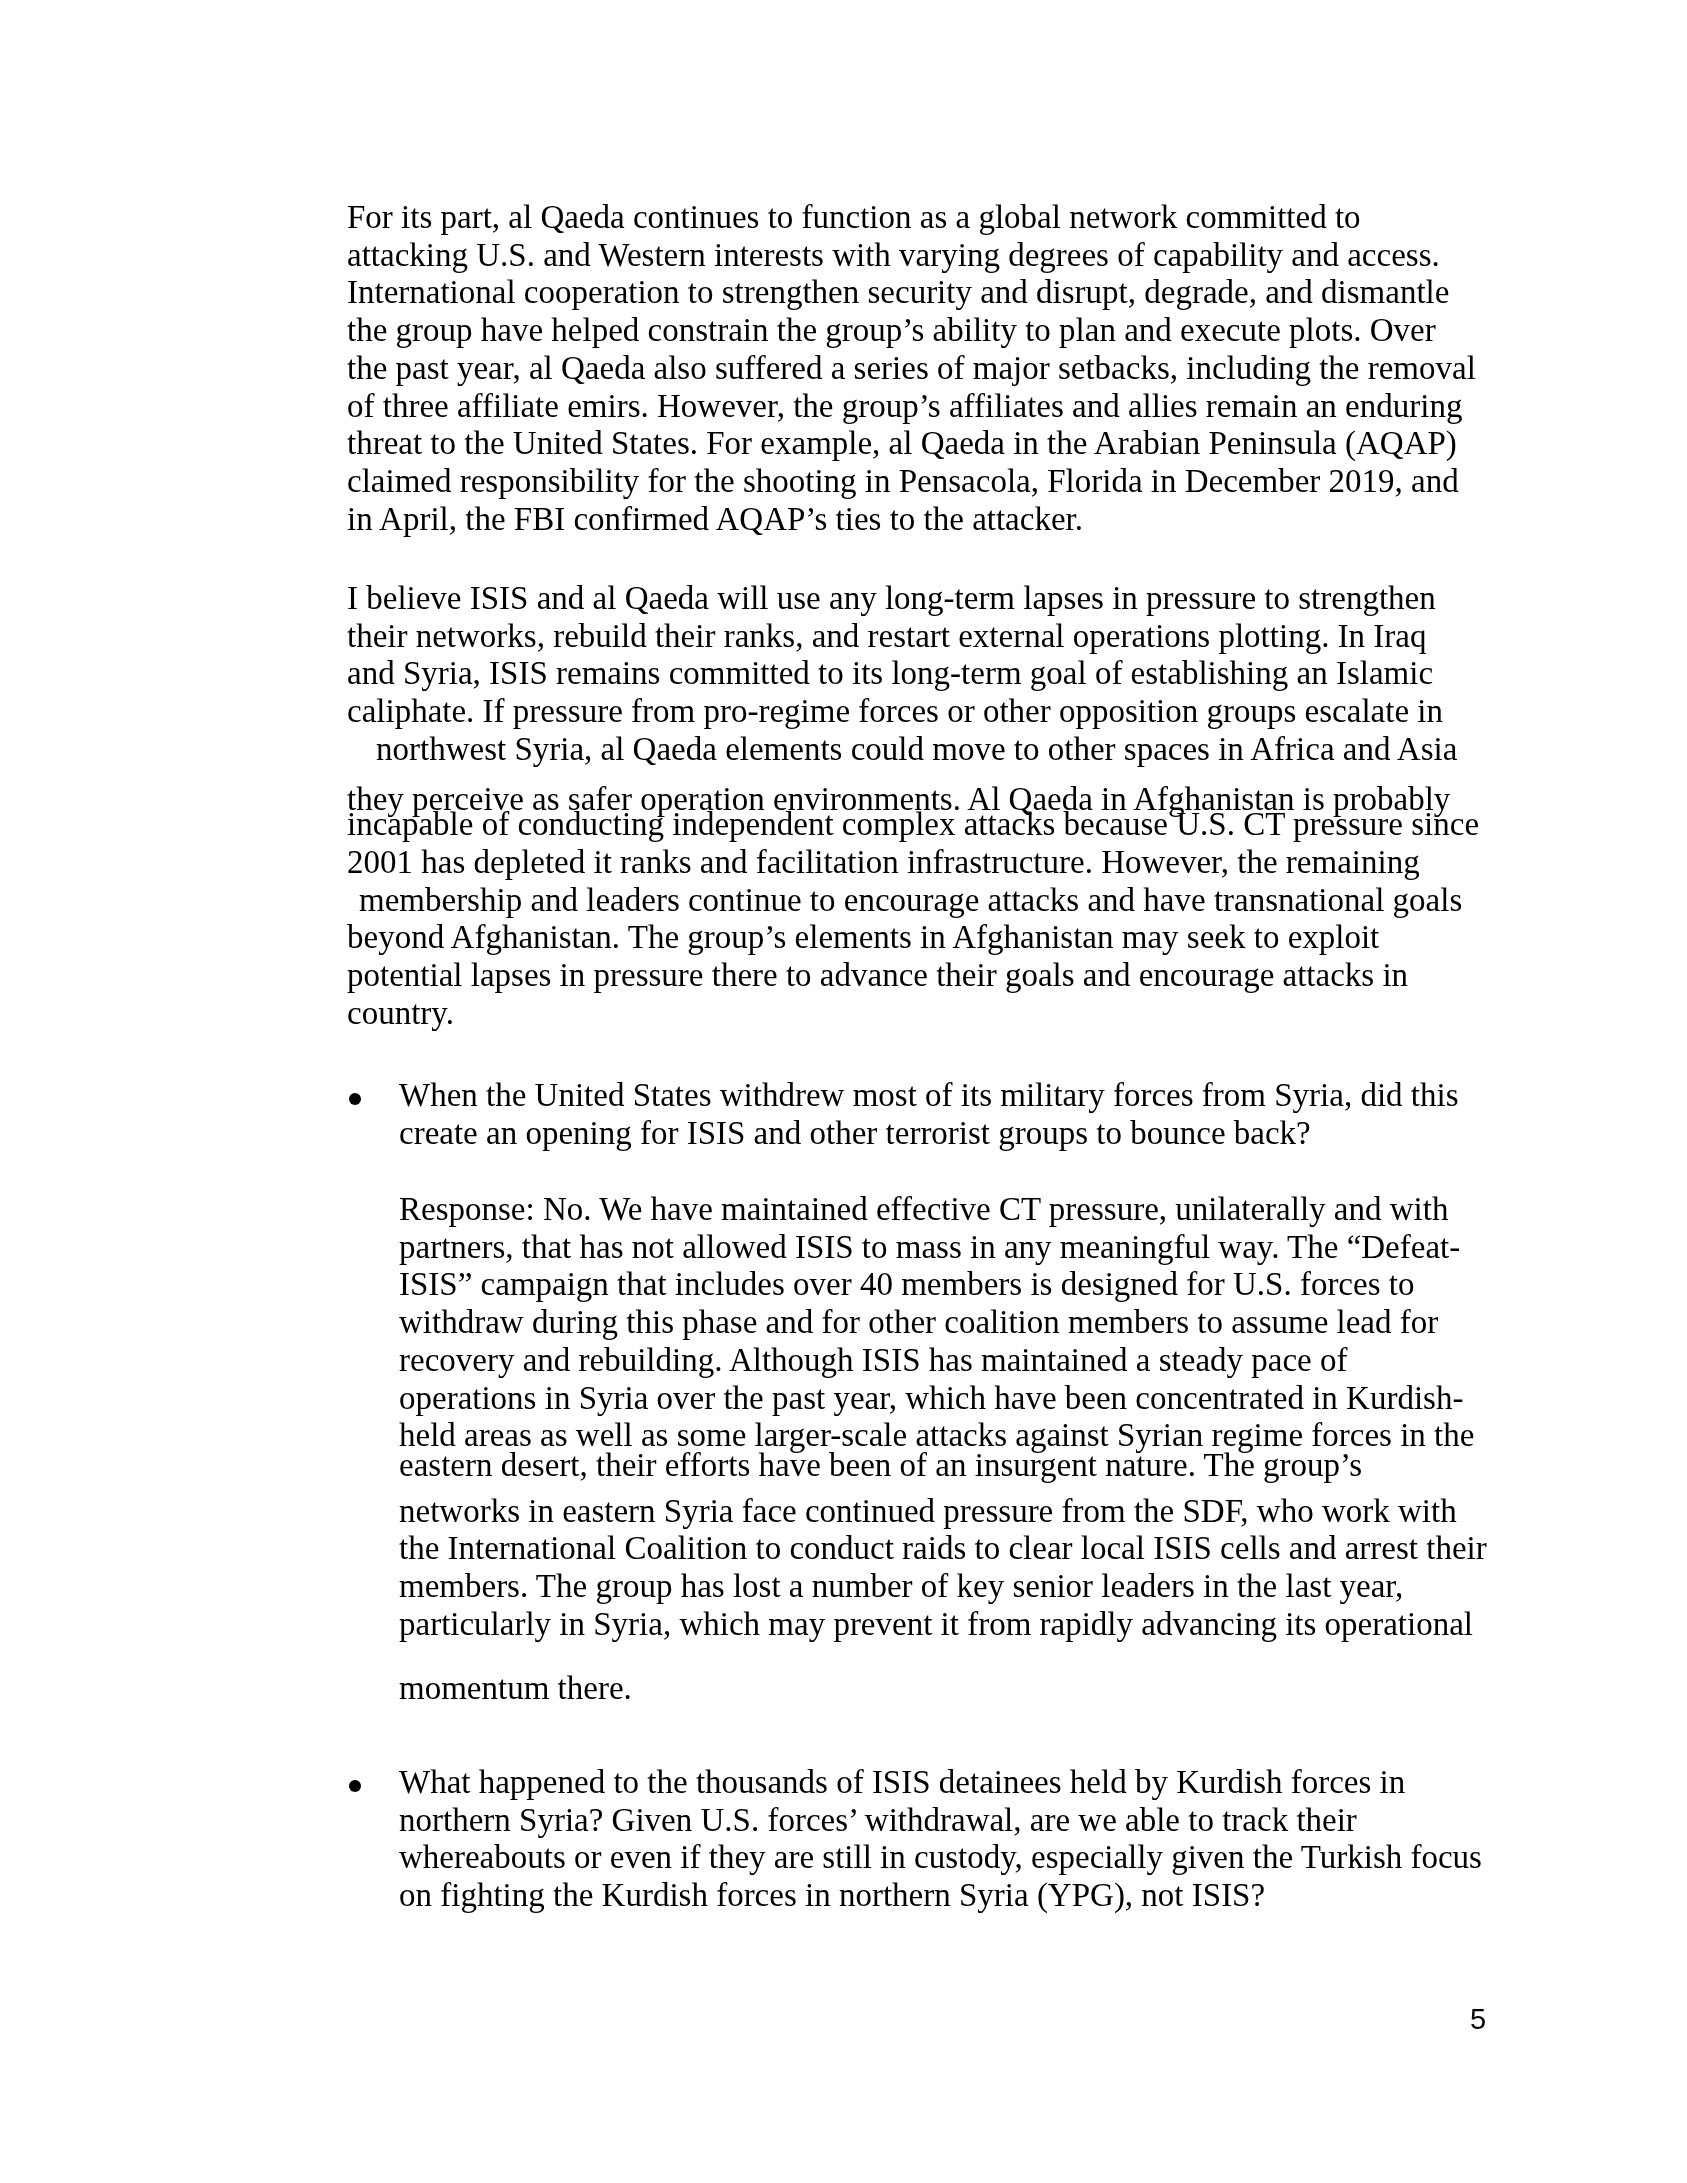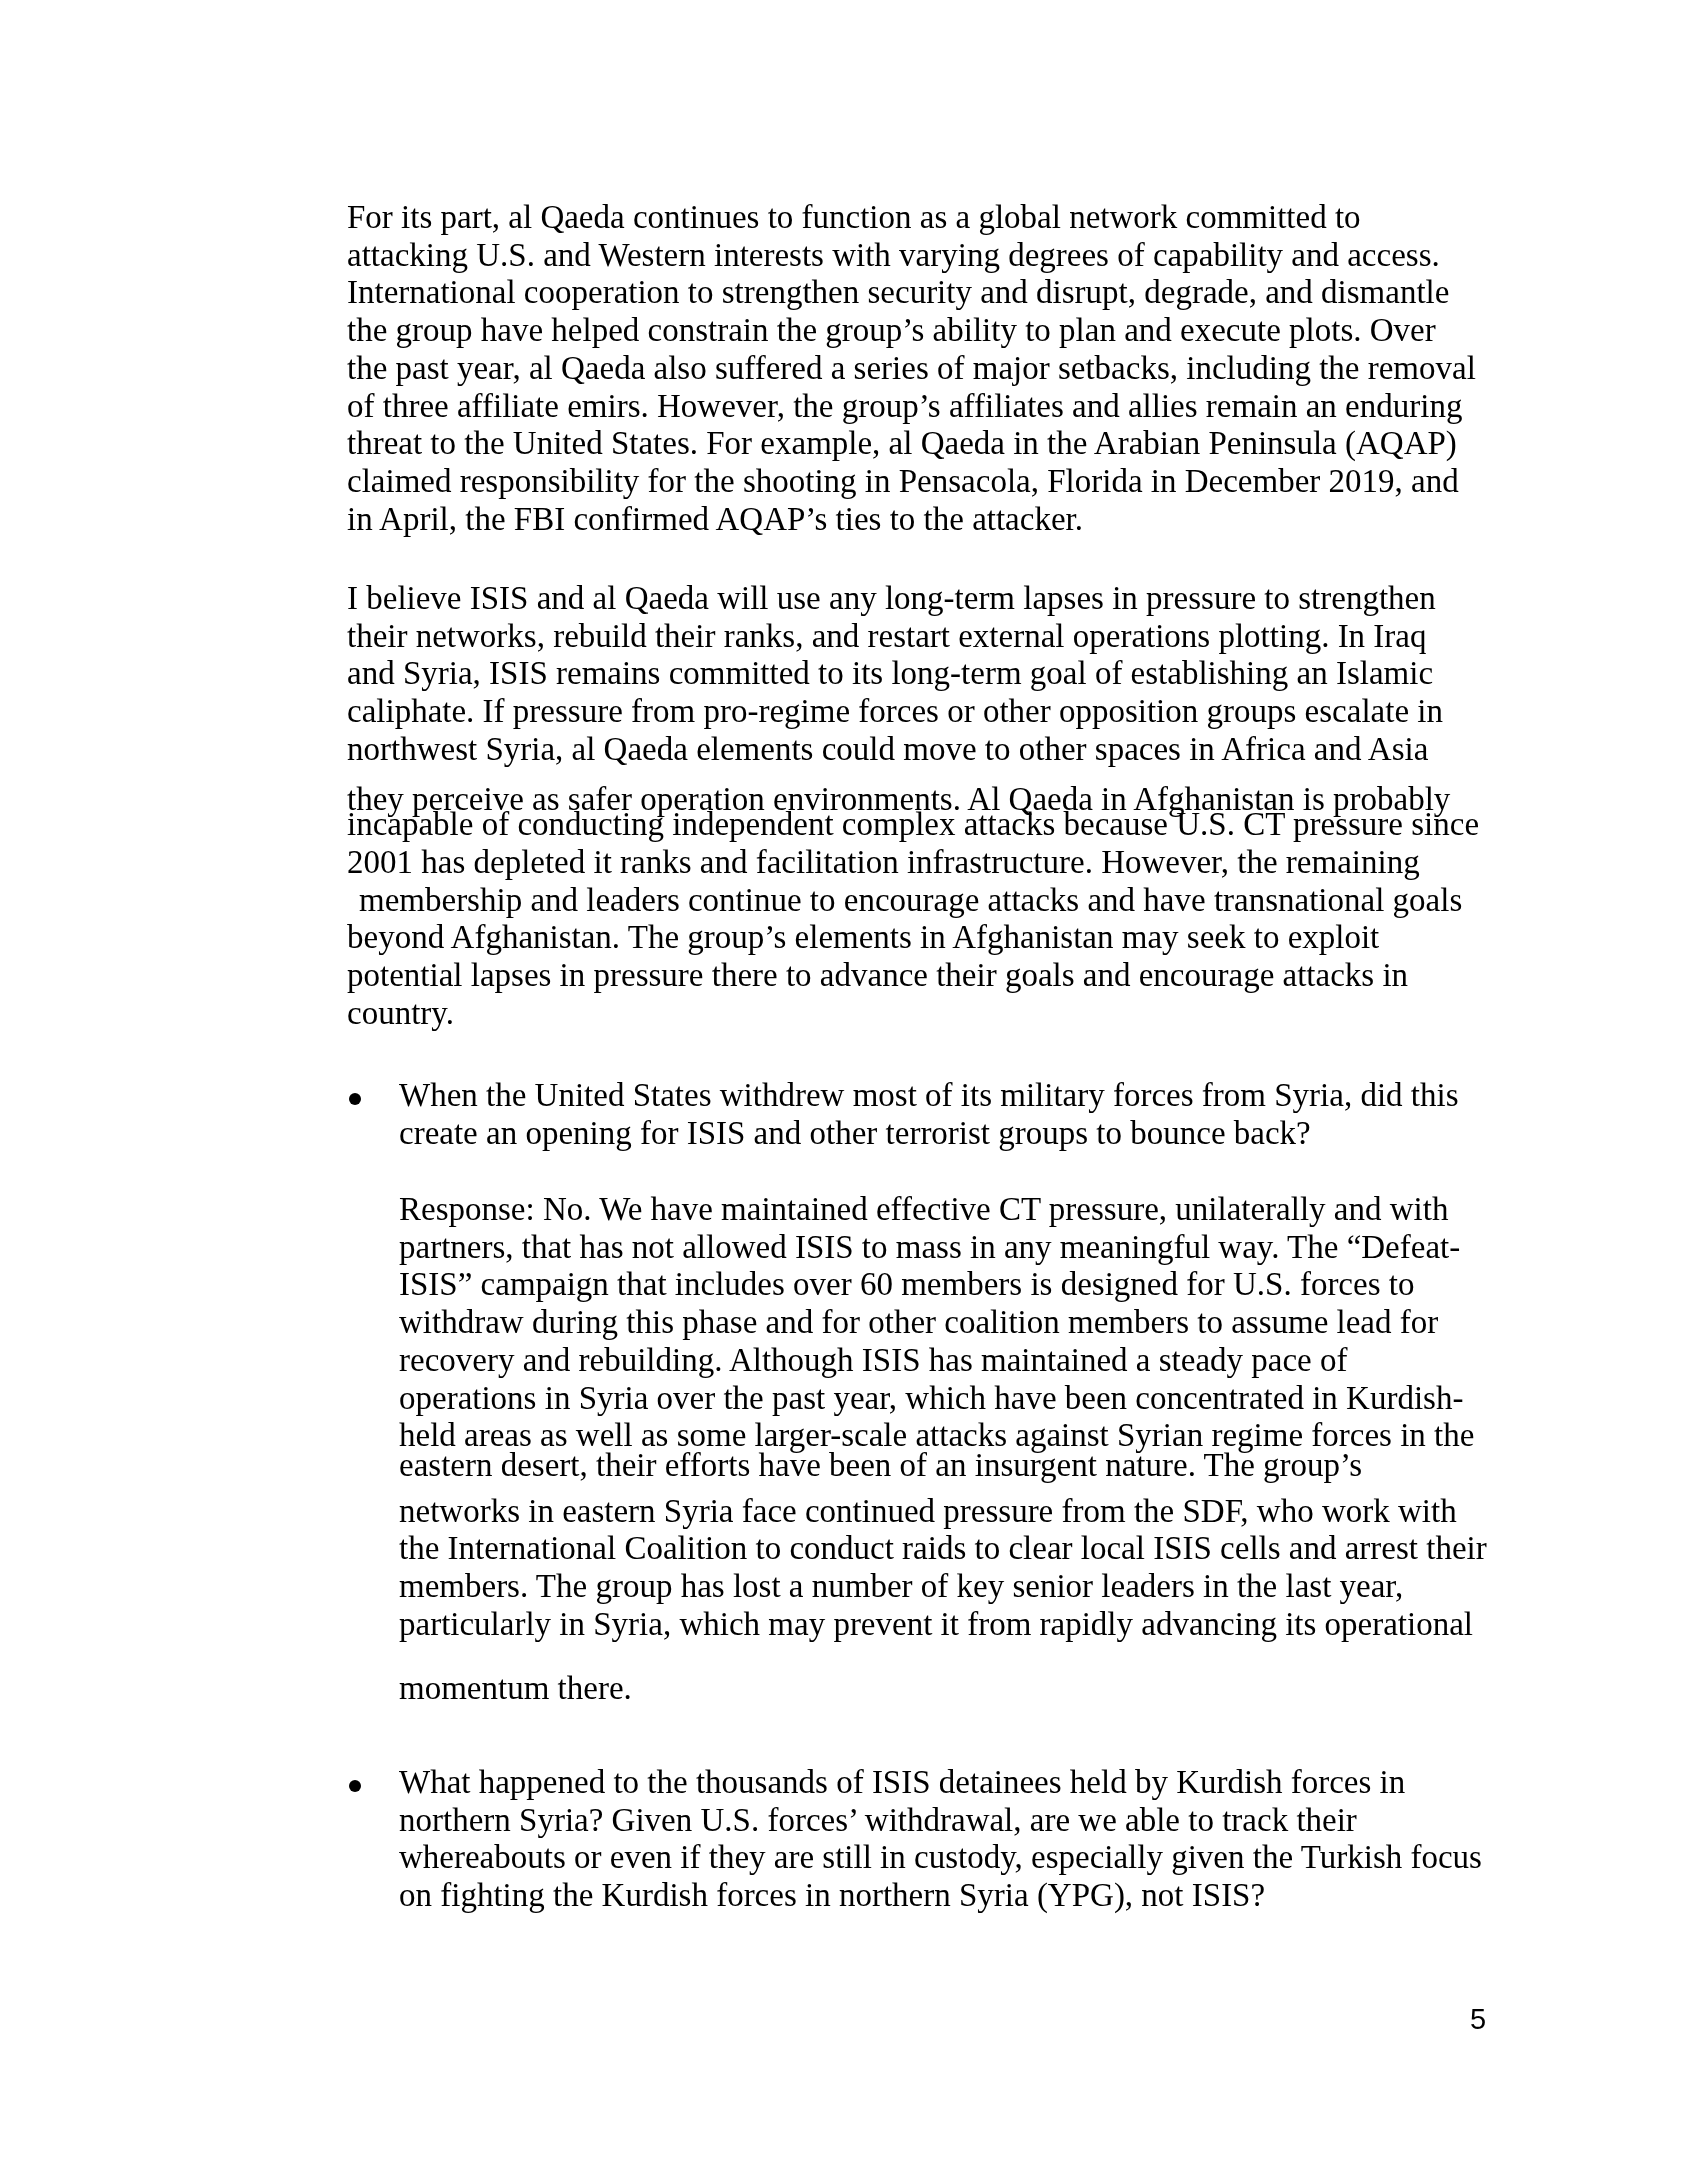--- a/index.html
+++ b/index.html
@@ -68,40 +68,40 @@
     <div class="line" style="top:226px;">threat to the United States.  For example, al Qaeda in the Arabian Peninsula (AQAP)</div>
     <div class="line" style="top:264px;">claimed responsibility for the shooting in Pensacola, Florida in December 2019, and</div>
     <div class="line" style="top:302px;">in April, the FBI confirmed AQAP’s ties to the attacker.</div>
   </div>
 
   <div class="block para" style="top:579px;">
     <div class="line" style="top:0px;">I believe ISIS and al Qaeda will use any long-term lapses in pressure to strengthen</div>
     <div class="line" style="top:38px;">their networks, rebuild their ranks, and restart external operations plotting.  In Iraq</div>
     <div class="line" style="top:75px;">and Syria, ISIS remains committed to its long-term goal of establishing an Islamic</div>
     <div class="line" style="top:113px;">caliphate.  If pressure from pro-regime forces or other opposition groups escalate in</div>
-    <div class="line" style="top:151px;">northwest Syria, al Qaeda elements could move to other spaces in Africa and Asia</div>
+    <div class="line" style="top:151px;margin-left:29px;">northwest Syria, al Qaeda elements could move to other spaces in Africa and Asia</div>
     <div class="line" style="top:201px;text-align:center;">they perceive as safer operation environments.  Al Qaeda in Afghanistan is probably</div>
     <div class="line" style="top:226px;">incapable of conducting independent complex attacks because U.S. CT pressure since</div>
     <div class="line" style="top:264px;">2001 has depleted it ranks and facilitation infrastructure.  However, the remaining</div>
     <div class="line" style="top:302px;margin-left:12px;">membership and leaders continue to encourage attacks and have transnational goals</div>
     <div class="line" style="top:339px;">beyond Afghanistan.  The group’s elements in Afghanistan may seek to exploit</div>
     <div class="line" style="top:377px;">potential lapses in pressure there to advance their goals and encourage attacks in</div>
     <div class="line" style="top:415px;">country.</div>
   </div>
 
   <div class="block indent" style="top:1076px;">
     <span class="bullet-dot" style="top:16.5px;"></span>
     <div class="line" style="top:0px;">When the United States withdrew most of its military forces from Syria, did this</div>
     <div class="line" style="top:38px;">create an opening for ISIS and other terrorist groups to bounce back?</div>
   </div>
 
   <div class="block indent" style="top:1190px;">
     <div class="line" style="top:0px;">Response:  No.  We have maintained effective CT pressure, unilaterally and with</div>
     <div class="line" style="top:38px;">partners, that has not allowed ISIS to mass in any meaningful way.  The “Defeat-</div>
-    <div class="line" style="top:75px;">ISIS” campaign that includes over 60 members is designed for U.S. forces to</div>
+    <div class="line" style="top:75px;">ISIS” campaign that includes over 40 members is designed for U.S. forces to</div>
     <div class="line" style="top:113px;">withdraw during this phase and for other coalition members to assume lead for</div>
     <div class="line" style="top:151px;">recovery and rebuilding.  Although ISIS has maintained a steady pace of</div>
     <div class="line" style="top:189px;">operations in Syria over the past year, which have been concentrated in Kurdish-</div>
     <div class="line" style="top:226px;">held areas as well as some larger-scale attacks against Syrian regime forces in the</div>
     <div class="line" style="top:256px;">eastern desert, their efforts have been of an insurgent nature.  The group’s</div>
     <div class="line" style="top:302px;">networks in eastern Syria face continued pressure from the SDF, who work with</div>
     <div class="line" style="top:339px;">the International Coalition to conduct raids to clear local ISIS cells and arrest their</div>
     <div class="line" style="top:377px;">members.  The group has lost a number of key senior leaders in the last year,</div>
     <div class="line" style="top:415px;">particularly in Syria, which may prevent it from rapidly advancing its operational</div>
     <div class="line" style="top:479px;">momentum there.</div>

